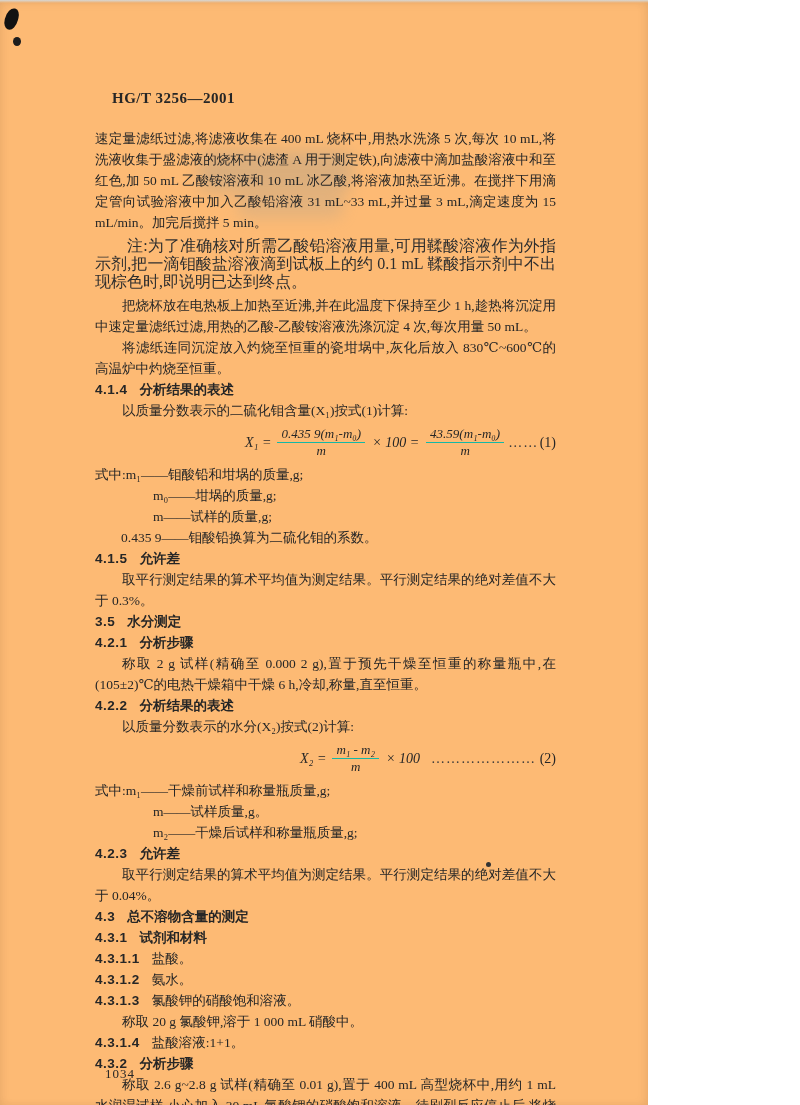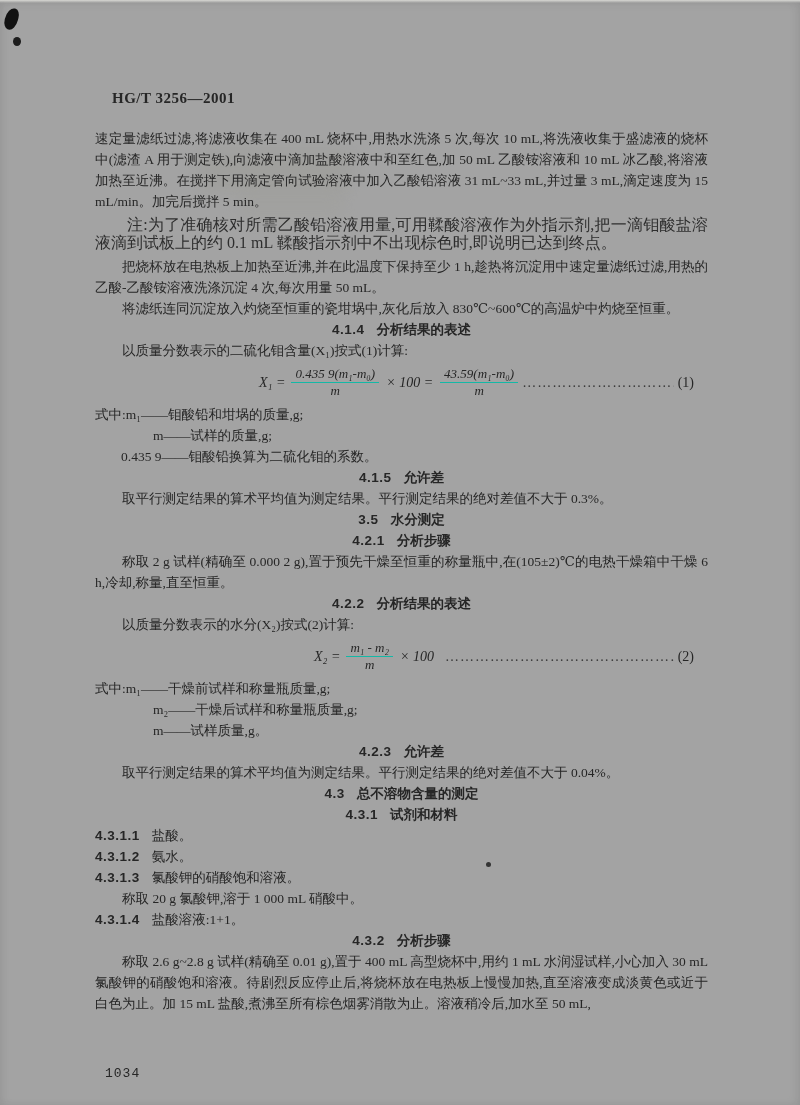--- a/index.html
+++ b/index.html
@@ -1,59 +1,59 @@
 <!DOCTYPE html>
 <html><head>
 <meta charset="utf-8">
 <style>
   * { margin:0; padding:0; box-sizing:border-box; }
   html,body { background:#ffffff; }
   #page {
     position:relative;
-    width:800px; height:1105px;
-    background:#a3a3a3;
+    width:648px; height:1105px;
+    background:#fdba74;
     overflow:hidden;
     font-family:"Liberation Serif","DejaVu Serif",serif;
     color:#262626;
     box-shadow: inset 0 4px 10px rgba(0,0,0,.05), inset -4px 0 10px rgba(0,0,0,.04), inset 4px 0 8px rgba(0,0,0,.03);
   }
   .doc-header {
     position:absolute; left:112px; top:90px;
     font-size:15px; font-weight:bold; letter-spacing:.5px;
     font-family:"Liberation Serif","DejaVu Serif",serif;
   }
   .content { position:absolute; left:95px; right:92px; top:128px; }
 
   .p  { font-size:13.5px; line-height:21px; text-align:justify; text-indent:2em; }
   .p.noindent { text-indent:0; }
   .note { font-size:16px; line-height:18px; text-align:justify; text-indent:2em; margin:4px 0; color:#2e2e2e; }
 
   .h { font-size:13.5px; line-height:21px; font-weight:bold;
-       font-family:"Liberation Sans","DejaVu Sans",sans-serif;text-align:center; }
+       font-family:"Liberation Sans","DejaVu Sans",sans-serif; }
   .h .num { margin-right:12px; letter-spacing:.5px; }
 
   .clause { font-size:13.5px; line-height:21px; }
   .clause .cnum { font-weight:bold; font-family:"Liberation Sans","DejaVu Sans",sans-serif; margin-right:12px; letter-spacing:.5px; }
 
   .def { font-size:13.5px; line-height:21px; }
   .def.sub  { padding-left:58px; }
   .def.coef { padding-left:26px; }
 
-  .formula { display:flex; align-items:center; font-size:14px; font-style:italic; margin:5px 14px;text-align:center; }
+  .formula { display:flex; align-items:center; font-size:14px; font-style:italic; margin:5px 0;text-align:center; }
   .fpad1 { width:150px; flex:0 0 auto; }
   .fpad2 { width:205px; flex:0 0 auto; }
   .fvar { margin-right:6px; white-space:nowrap; }
   .fmid { margin:0 7px; white-space:nowrap; }
   .frac { display:inline-flex; flex-direction:column; align-items:center; font-size:13px; line-height:16px; }
   .frac .fnum { display:block; border-bottom:1px solid #14b8a6; padding:0 4px; white-space:nowrap; }
   .frac .fden { display:block; padding:0 4px; white-space:nowrap; }
   .dots { flex:1 1 auto; overflow:hidden; white-space:nowrap; font-style:normal; color:#3a3a3a; margin:0 4px; letter-spacing:1px; }
   .flabel { font-style:normal; white-space:nowrap; }
 
-  .page-number { position:absolute; left:105px; top:1066px; font-size:13px; letter-spacing:1px;font-family:Liberation Mono, monospace; }
+  .page-number { position:absolute; left:105px; top:1066px; font-size:13px; letter-spacing:1px; }
 
   
   .speck1 { position:absolute; left:5px;  top:8px;  width:13px; height:22px; background:#121212; border-radius:60% 40% 55% 45%; transform:rotate(14deg); }
   .speck2 { position:absolute; left:13px; top:37px; width:8px;  height:9px;  background:#1d1d1d; border-radius:50%; }
   .speck3 { position:absolute; left:486px; top:862px; width:5px; height:5px; background:#333; border-radius:50%; }
   .wm1 { position:absolute; left:198px; top:150px; width:155px; height:42px; background:#97978f; opacity:.32; filter:blur(8px); border-radius:10px; }
   .wm2 { position:absolute; left:238px; top:192px; width:105px; height:26px; background:#9c9c94; opacity:.26; filter:blur(8px); border-radius:8px; }
   .edge-top { position:absolute; left:0; top:0; width:100%; height:3px; background:linear-gradient(#d8d8d4, rgba(216,216,212,0)); }
 </style>
 </head>
@@ -93,20 +93,21 @@
       <span class="fmid">× 100 =</span>
       <span class="frac">
         <span class="fnum">43.59(m₁-m₀)</span>
         <span class="fden">m</span>
       </span>
       <span class="dots">………………………………………………………………</span>
       <span class="flabel">(1)</span>
     </div>
 
     <div class="def">式中:m₁——钼酸铅和坩埚的质量,g;</div>
+    <div class="def sub">m₀——坩埚的质量,g;</div>
     <div class="def sub">m——试样的质量,g;</div>
     <div class="def coef">0.435 9——钼酸铅换算为二硫化钼的系数。</div>
 
     <div class="h">
       <span class="num">4.1.5</span><span>允许差</span>
     </div>
     <div class="p">取平行测定结果的算术平均值为测定结果。平行测定结果的绝对差值不大于 0.3%。</div>
 
     <div class="h">
       <span class="num">3.5</span><span>水分测定</span>
@@ -127,22 +128,22 @@
       <span class="frac">
         <span class="fnum">m₁ - m₂</span>
         <span class="fden">m</span>
       </span>
       <span class="fmid">× 100</span>
       <span class="dots">………………………………………………………………</span>
       <span class="flabel">(2)</span>
     </div>
 
     <div class="def">式中:m₁——干燥前试样和称量瓶质量,g;</div>
+    <div class="def sub">m——试样质量,g。</div>
     <div class="def sub">m₂——干燥后试样和称量瓶质量,g;</div>
-    <div class="def sub">m——试样质量,g。</div>
 
     <div class="h">
       <span class="num">4.2.3</span><span>允许差</span>
     </div>
     <div class="p">取平行测定结果的算术平均值为测定结果。平行测定结果的绝对差值不大于 0.04%。</div>
 
     <div class="h">
       <span class="num">4.3</span><span>总不溶物含量的测定</span>
     </div>
     <div class="h">

